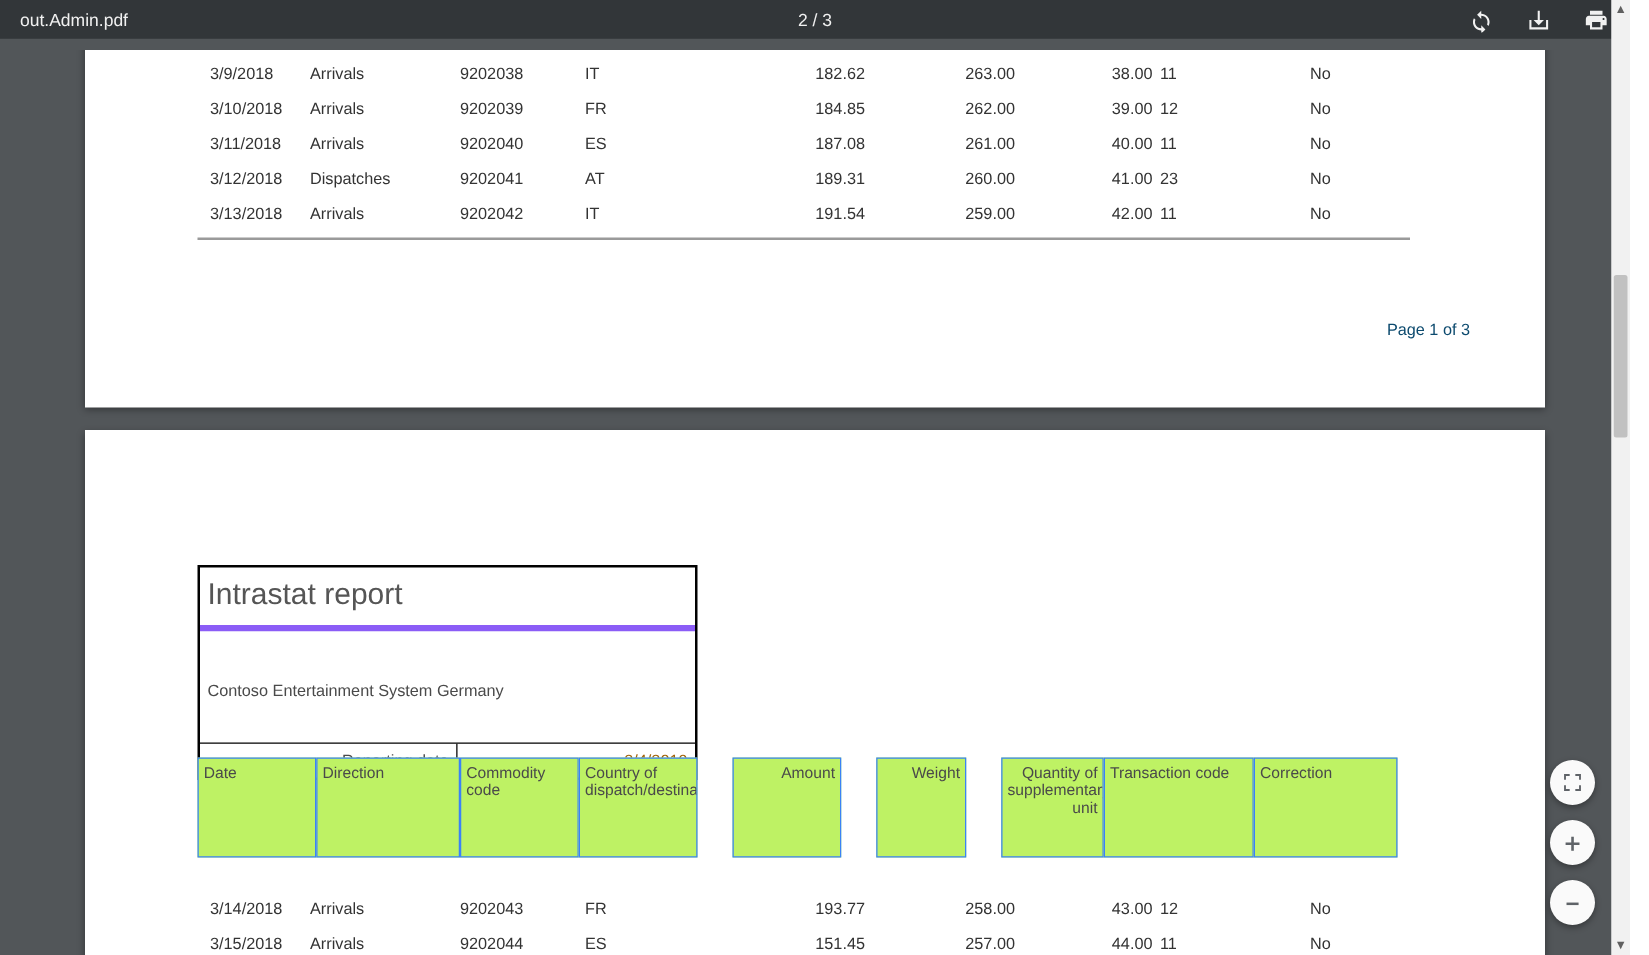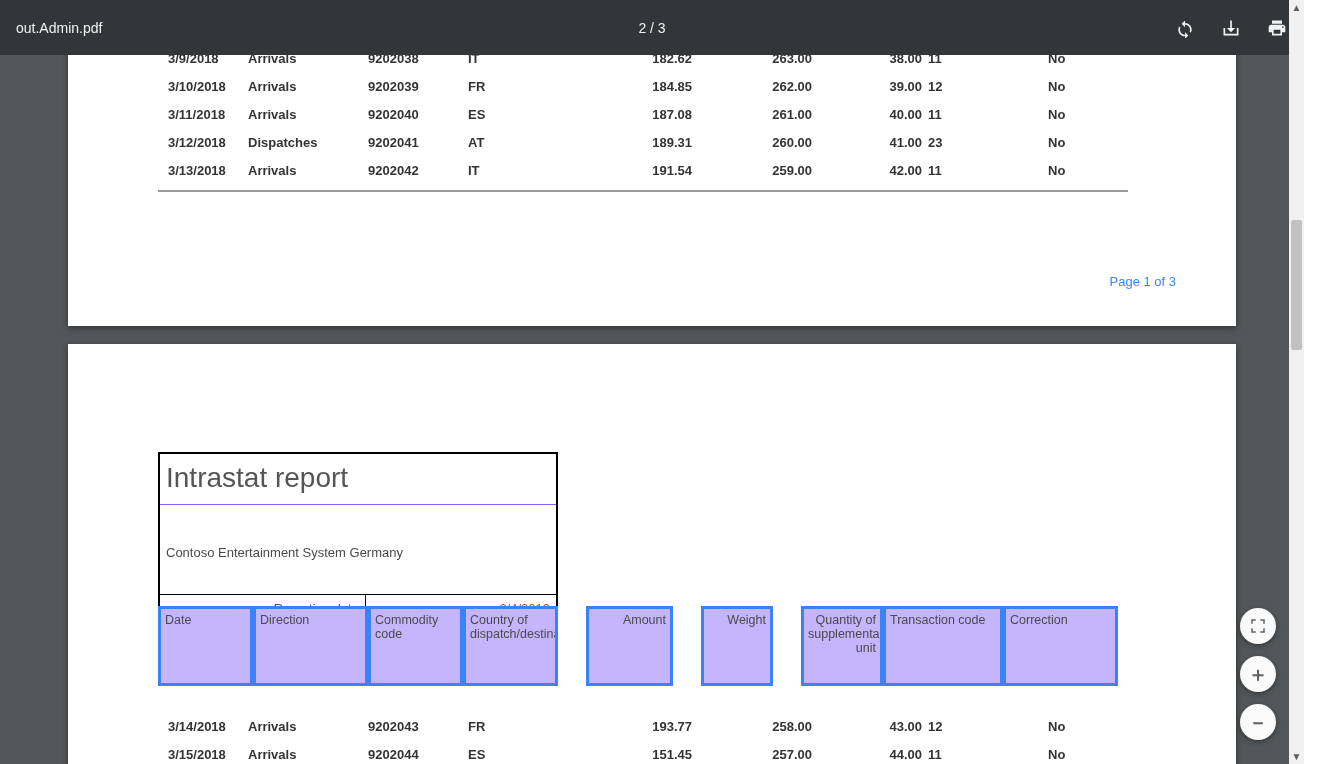--- a/index.html
+++ b/index.html
@@ -10,21 +10,21 @@
     position: relative;
     width: 1304px;
     height: 764px;
     background: #525659;
     overflow: hidden;
   }
 
   .toolbar {
     position: absolute;
     top: 0; left: 0; right: 0;
-    height: 55px;
+    height: 31px;
     background: #323639;
     color: #fff;
     display: flex;
     align-items: center;
     padding: 0 16px;
     z-index: 5;
   }
   .toolbar .title {
     flex: 0 0 auto;
     font-size: 14px;
@@ -81,54 +81,53 @@
     left: 90px;
     width: 970px;
     font-size: 13px;
     color: #333;
   }
   .data-table .row {
     display: grid;
     grid-template-columns: 90px 120px 100px 100px 130px 120px 110px 120px 70px;
     align-items: center;
     height: 28px;
-    font-weight: bold;
   }
   .data-table .row .c-amount,
   .data-table .row .c-weight,
   .data-table .row .c-qty { text-align: right; padding-right: 6px; }
   .data-table .row .c-date { padding-left: 10px; }
   .report-divider {
     border-top: 2px solid #9a9a9a;
     margin-top: 6px;
   }
   .page-footer-text {
     position: absolute;
     right: 60px;
-    top: 338px;
+    top: 320px;
     font-size: 13px;
-    color: #3b82f6;
+    color: #0c4a6e;
     text-align: center;
   }
 
   
   .report-header {
     position: absolute;
     left: 90px;
     top: 108px;
     width: 400px;
     border: 2px solid #000;
     font-size: 13px;
     color: #4a4a4a;
   }
   .report-header .rh-title {
-    font-size: 28px;
+    font-size: 24px;
     color: #555;
     padding: 8px 6px 10px 6px;
-    border-bottom: 1px solid #8b5cf6;
+    border-bottom: 5px solid #8b5cf6;
   }
   .report-header .rh-company {
     height: 58px;
     padding: 8px 6px;
     border-bottom: 1px solid #000;
     margin-top: 32px;
   }
   .report-header .rh-date-row {
     display: flex;
     text-align: right;
@@ -149,22 +148,22 @@
     position: absolute;
     left: 90px;
     top: 262px;
     width: 960px;
     display: grid;
     grid-template-columns: 95px 115px 95px 95px 115px 100px 110px 120px 115px;
     font-size: 12.5px;
     color: #4a4a4a;
   }
   .col-headers > div {
-    background: #c4b5fd;
-    border: 3px solid #3b82f6;
+    background: #bef264;
+    border: 1px solid #3b82f6;
     padding: 4px 4px 0 4px;
     height: 80px;
     overflow: hidden;
   }
   .col-headers .right { text-align: right; margin-left: 28px; }
 
   .page2-data {
     top: 368px;
   }
 

